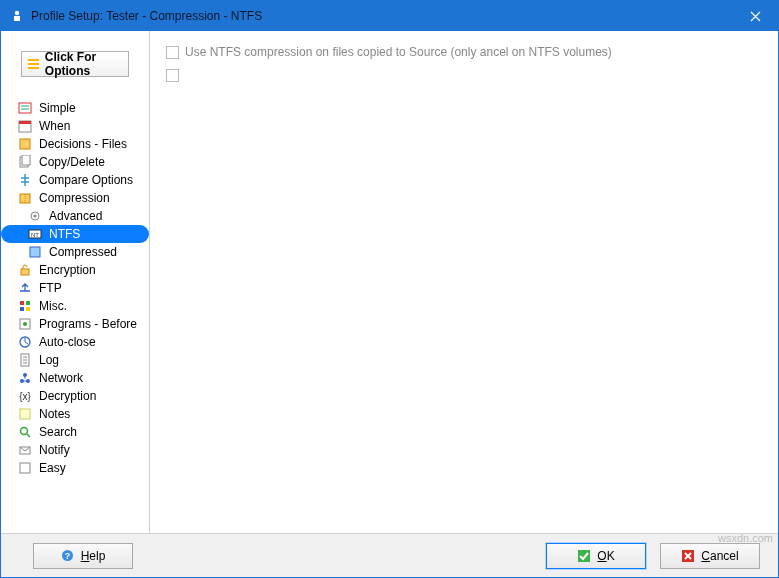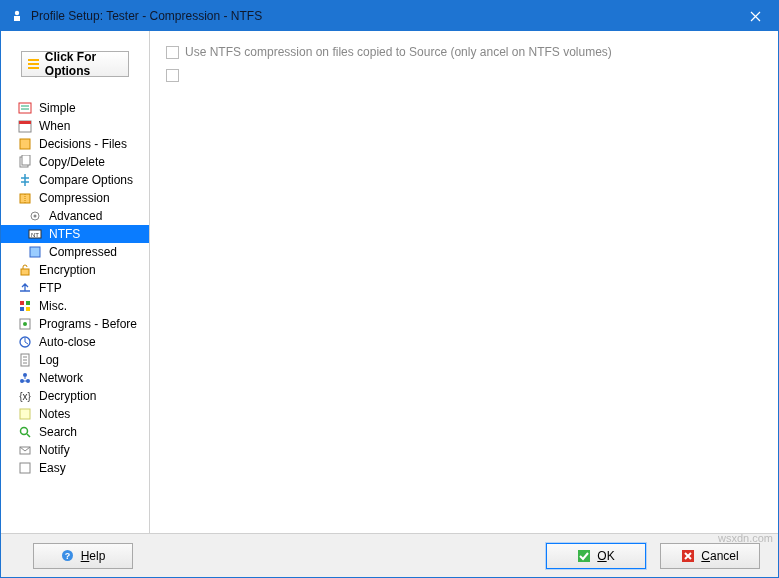--- a/index.html
+++ b/index.html
@@ -81,20 +81,21 @@
     }
     .nav-item.indent { padding-left:26px; }
     .nav-item .icon {
       width:16px; height:16px; margin-right:6px;
       display:flex; align-items:center; justify-content:center;
       flex-shrink:0;
     }
     .nav-item.selected {
       background:#0a7cff;
       color:#fff;
+      border-radius:9px;
     }
     .content {
       flex:1;
       padding:14px 16px;
       color:#555;
     }
     .chk-row {
       display:flex;
       align-items:center;
       margin-bottom:10px;

